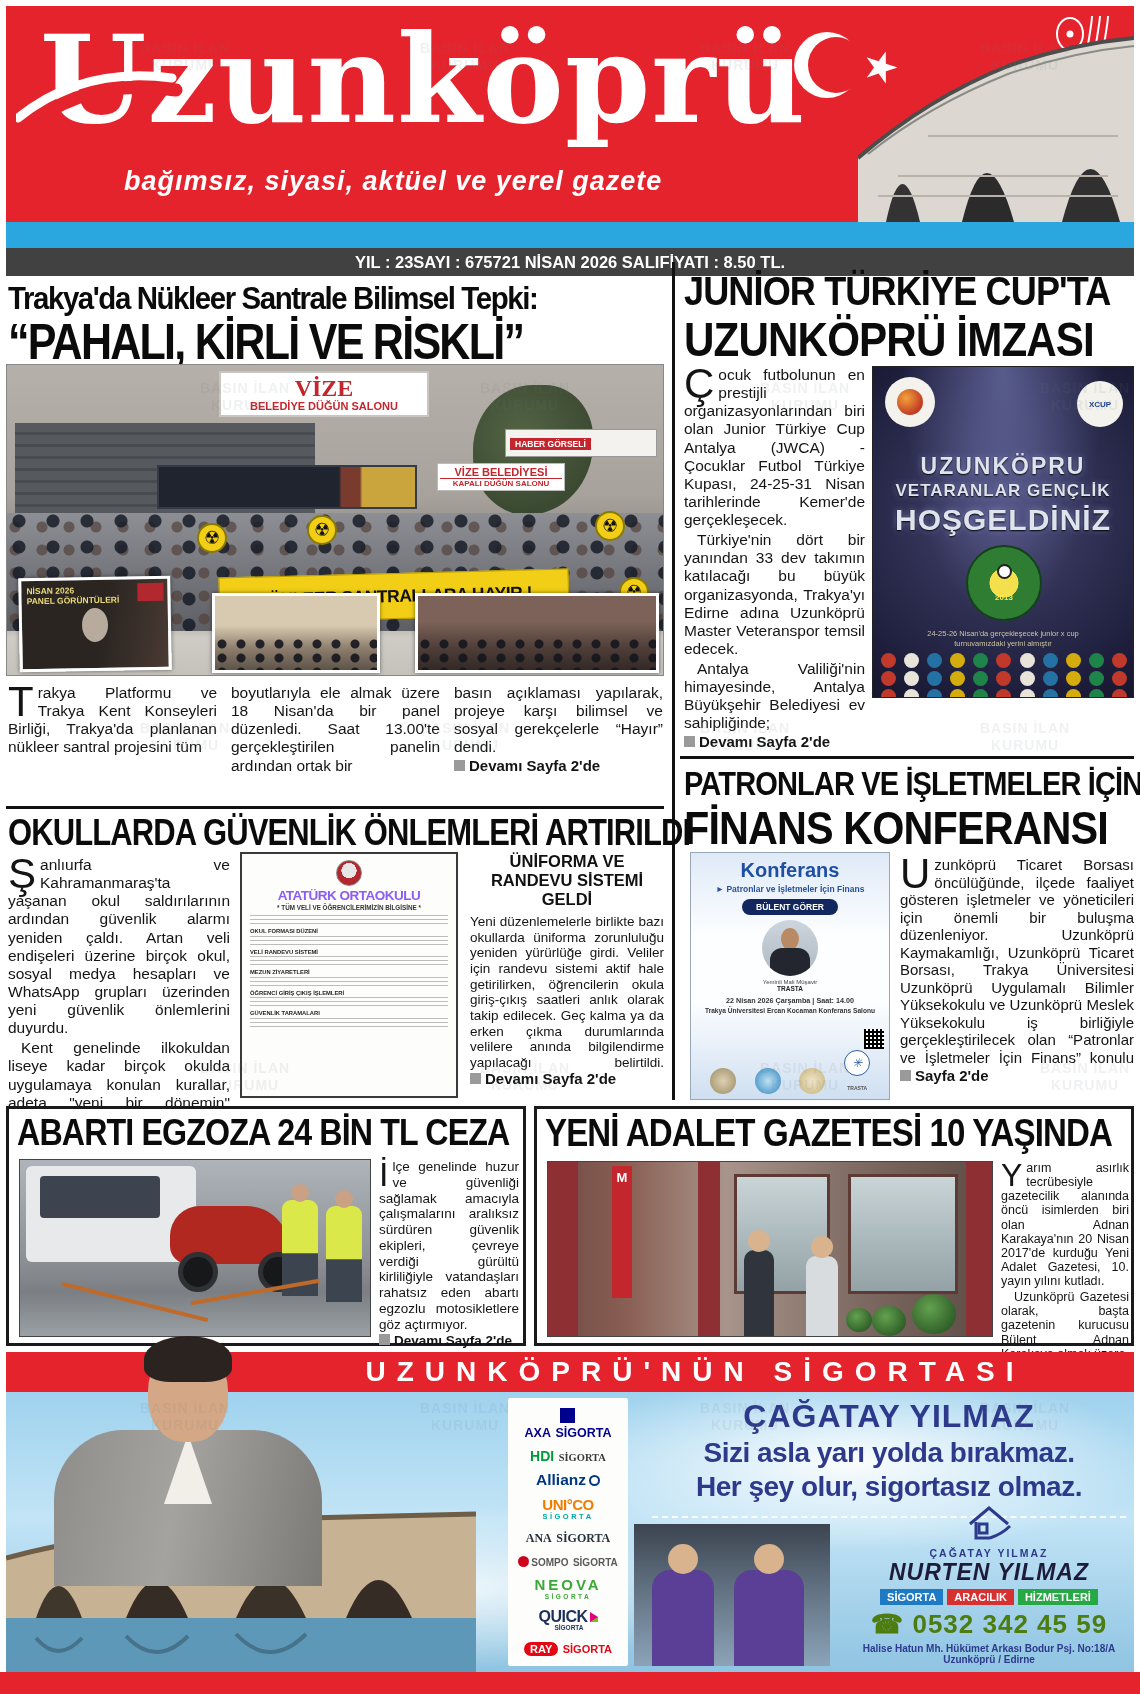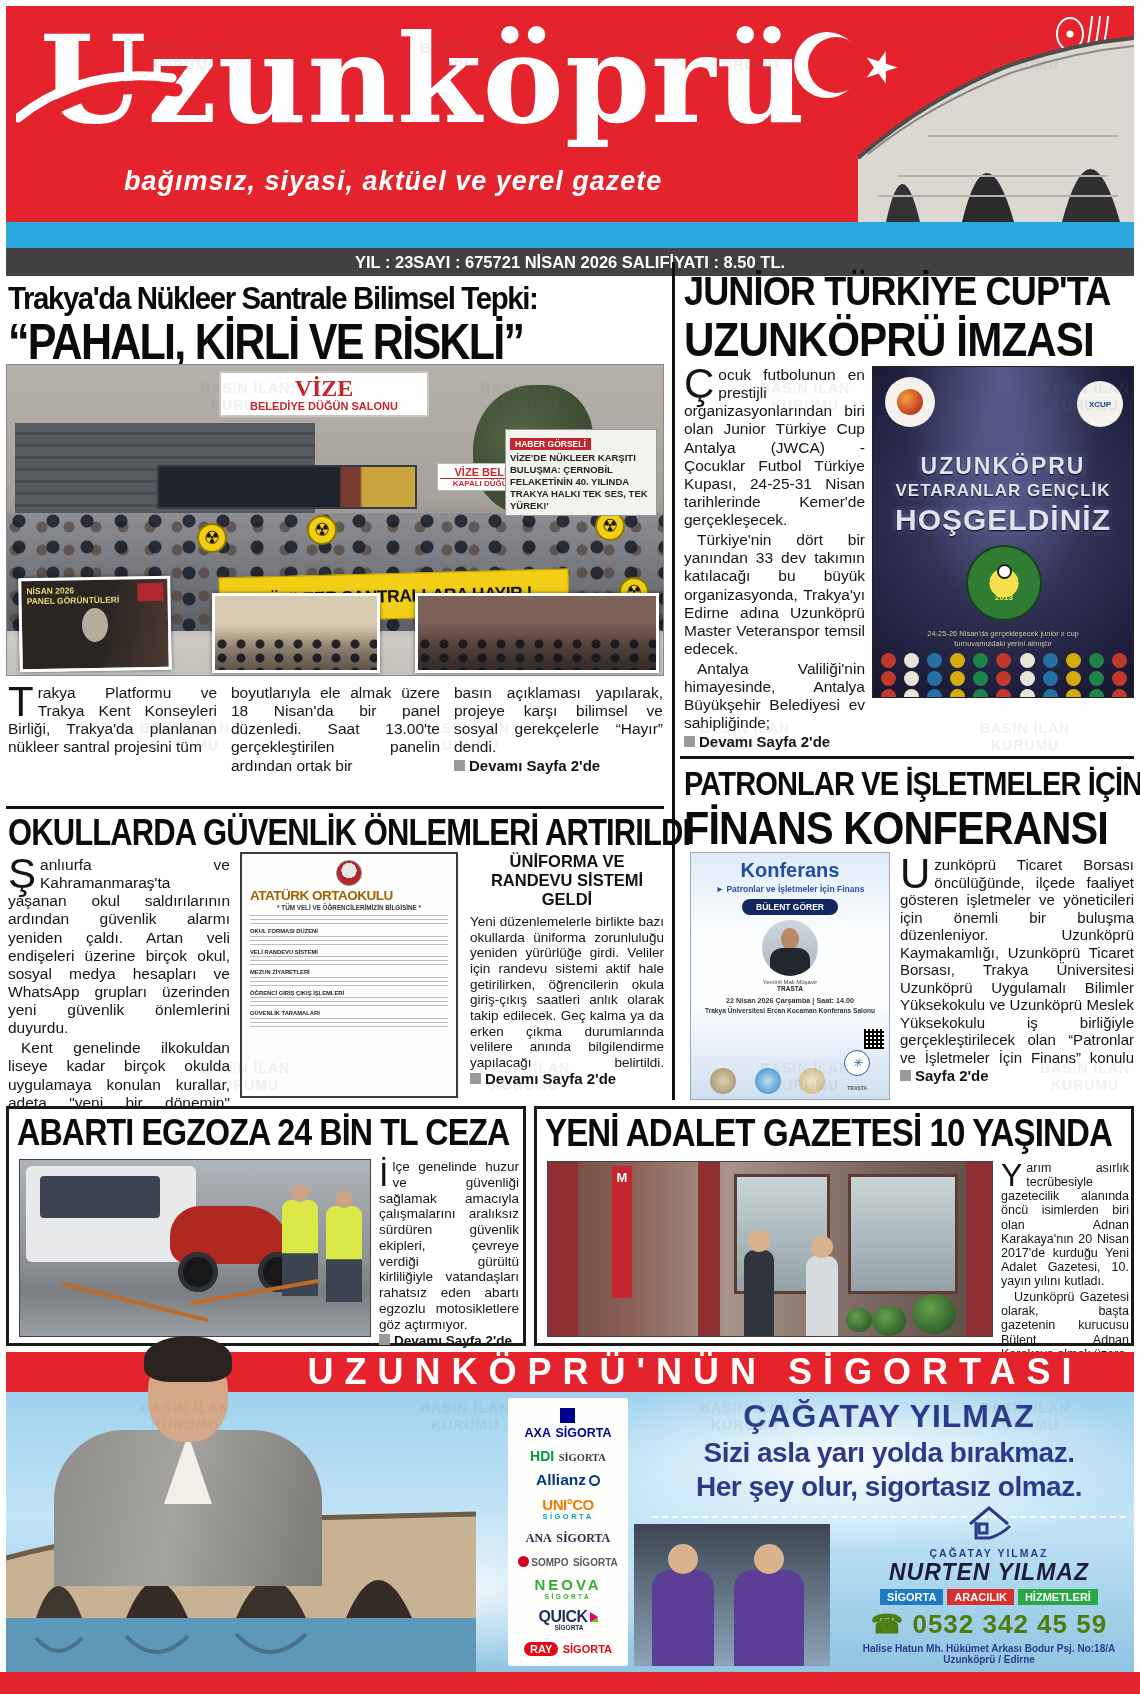--- a/index.html
+++ b/index.html
@@ -118,21 +118,21 @@
   .tdots span:nth-child(5n+2){background:#e8e4da;}
   .tdots span:nth-child(5n+3){background:#2471a3;}
   .tdots span:nth-child(5n+4){background:#d4ac0d;}
   .tdots span:nth-child(5n+5){background:#1e8449;}
 
   
   .okbody{left:8px;top:856px;width:222px;}
   .doc{left:240px;top:852px;width:218px;height:246px;background:#fdfdfb;border:2px solid #3a3a3a;padding:6px 8px;}
   .doc .crestlogo{width:26px;height:26px;border-radius:50%;margin:0 auto 2px;
        background:radial-gradient(circle at 50% 40%,#e6e6e6 0 40%,#b3272e 41%);border:1px solid #888;}
-  .doc .t{font-weight:800;font-size:13.5px;color:#a16207;letter-spacing:-.5px;}
+  .doc .t{font-weight:800;font-size:13.5px;text-align:center;color:#8b5cf6;letter-spacing:-.5px;}
   .doc .st{font-weight:700;font-size:6.3px;text-align:center;color:#333;margin:1px 0 4px;}
   .doc .it{font-weight:700;font-size:5.8px;color:#222;margin-top:4px;}
   .doc .fill{height:9px;margin-top:1.5px;opacity:.65;
        background:repeating-linear-gradient(180deg,#9a9a9a 0 1px,transparent 1px 4px);}
   .unif{left:470px;top:852px;width:194px;}
   .unif .h{font-weight:800;font-size:16.5px;text-align:center;line-height:1.15;color:#111;}
   .unif .b{font-size:13.5px;line-height:1.16;text-align:justify;color:#141414;margin-top:5px;}
 
   
   .fposter{left:690px;top:852px;width:200px;height:248px;border:1px solid #98a7b8;overflow:hidden;text-align:center;
@@ -183,21 +183,21 @@
   .fig{position:absolute;border-radius:10px 10px 0 0;}
   .fig::before{content:"";position:absolute;left:50%;top:-20px;transform:translateX(-50%);
      width:22px;height:22px;border-radius:50%;background:#d8b38e;}
   .plant{position:absolute;border-radius:50%;background:radial-gradient(circle at 40% 35%,#63a14f,#2f5e28 75%);}
   .redsign{position:absolute;left:64px;top:4px;width:20px;height:132px;background:#c4262d;color:#fff;
      font-weight:800;font-size:13px;text-align:center;padding-top:4px;}
   .btext{left:464px;top:52px;width:128px;position:absolute;font-size:12.5px;line-height:1.13;text-align:justify;color:#141414;}
 
   
   .adbanner{left:6px;top:1352px;width:1128px;height:40px;background:#e5232d;color:#fff;
-     font-weight:800;font-size:36px;letter-spacing:11px;line-height:40px;text-align:center;padding-left:250px;white-space:nowrap;}
+     font-weight:800;font-size:28px;letter-spacing:11px;line-height:40px;text-align:center;padding-left:250px;white-space:nowrap;}
   .adbody{left:6px;top:1392px;width:1128px;height:280px;overflow:hidden;
      background:radial-gradient(ellipse 300px 90px at 75% 25%,rgba(255,255,255,.95),transparent),
                 radial-gradient(ellipse 260px 80px at 40% 70%,rgba(255,255,255,.8),transparent),
                 linear-gradient(180deg,#9fd2ee 0%,#c2e4f6 45%,#8fc4e2 100%);}
   .cagatay{left:40px;top:1334px;width:296px;height:252px;z-index:8;overflow:hidden;}
   .cagatay .hd{position:absolute;left:108px;top:10px;width:80px;height:98px;border-radius:48% 48% 44% 44%;background:#d4a886;}
   .cagatay .hd::before{content:"";position:absolute;left:-4px;top:-8px;width:88px;height:46px;border-radius:50% 50% 30% 30%;background:#2b2320;}
   .cagatay .bd{position:absolute;left:14px;top:96px;width:268px;height:156px;border-radius:70px 70px 0 0;
      background:linear-gradient(100deg,#8f8d89 0%,#a5a39f 45%,#7b7a76 100%);}
   .cagatay .sh{position:absolute;left:124px;top:100px;width:48px;height:70px;background:#f2efe9;
@@ -296,21 +296,20 @@
       <div class="l1">VİZE</div>
       <div class="l2">BELEDİYE DÜĞÜN SALONU</div>
     </div>
     <div class="abs darkbanner"></div>
     <div class="abs vsign2">
       <div class="l1">VİZE BELEDİYESİ</div>
       <div class="l2">KAPALI DÜĞÜN SALONU</div>
     </div>
     <div class="abs capbox">
       <span class="captag">HABER GÖRSELİ</span>
-      <div class="captxt">VİZE'DE NÜKLEER KARŞITI BULUŞMA: ÇERNOBİL FELAKETİNİN 40. YILINDA TRAKYA HALKI TEK SES, TEK YÜREK!'</div>
     </div>
     <div class="abs crowd"></div>
     <span class="radsign" style="left:190px;top:158px">☢</span>
     <span class="radsign" style="left:300px;top:150px">☢</span>
     <span class="radsign" style="left:588px;top:146px">☢</span>
     <span class="radsign" style="left:612px;top:212px">☢</span>
     <div class="abs ybanner">NÜKLEER SANTRALLARA HAYIR !</div>
     <div class="inset inset1">
       <div>NİSAN 2026</div>
       <div>PANEL GÖRÜNTÜLERİ</div>

